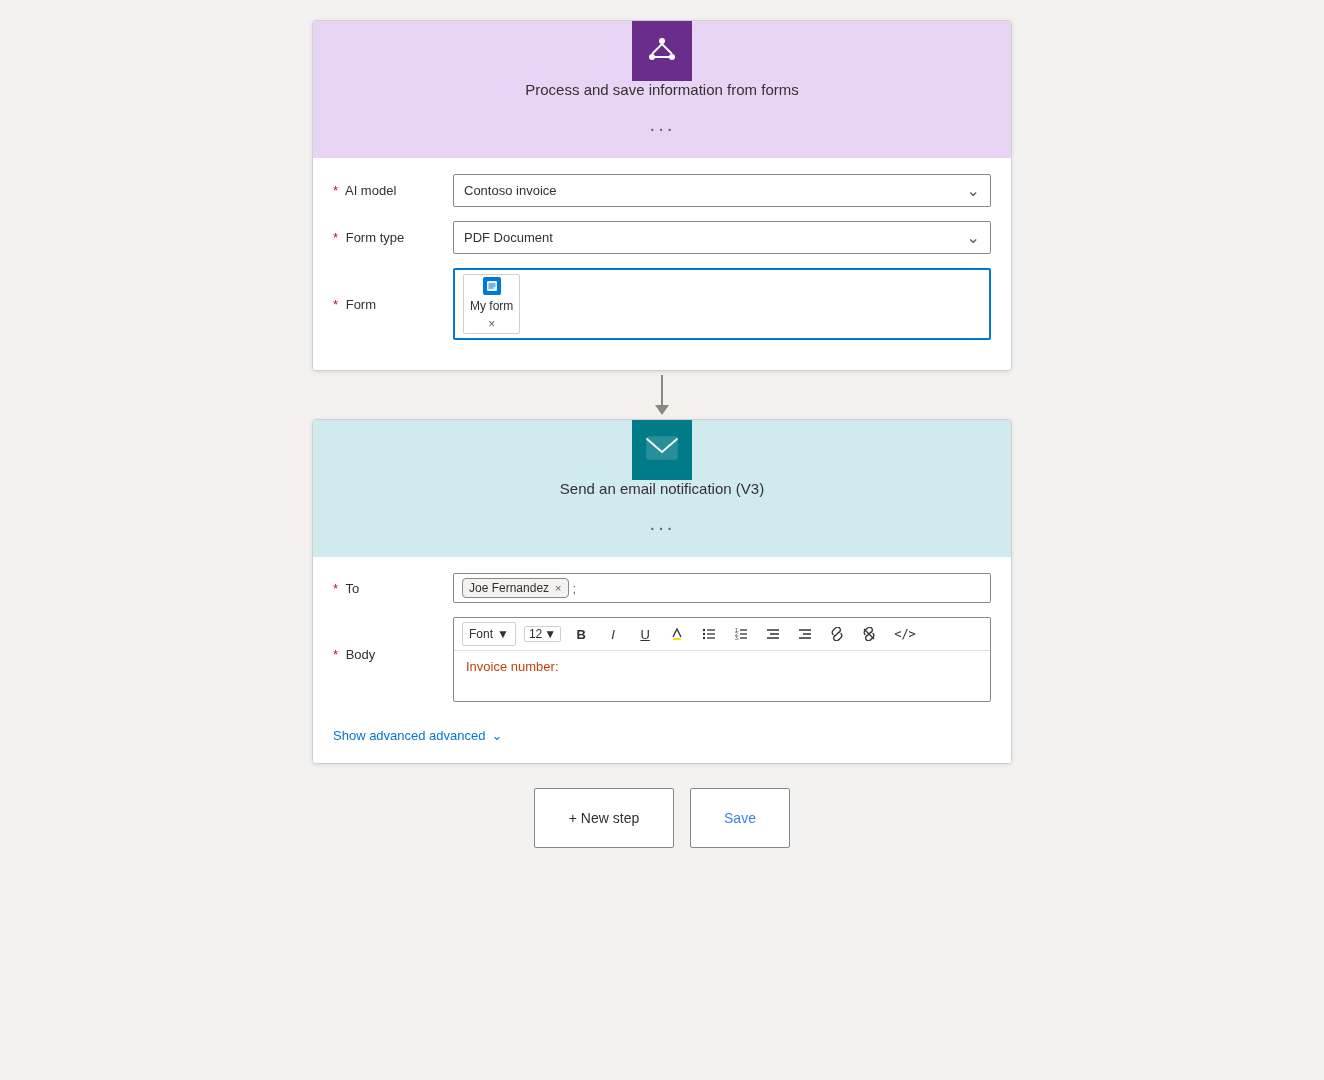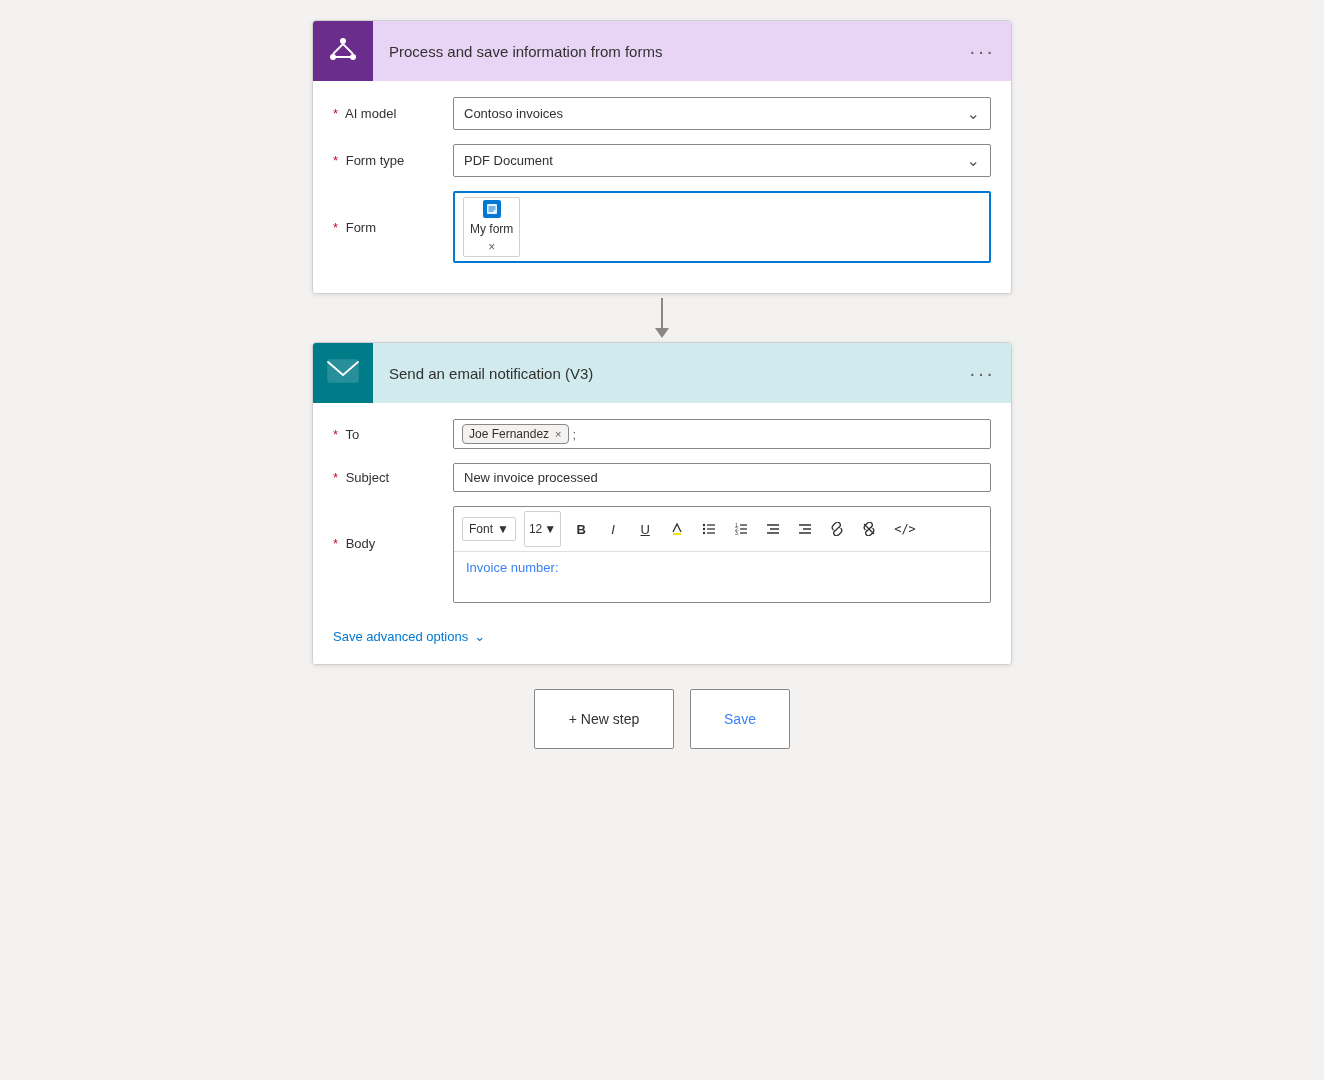--- a/index.html
+++ b/index.html
@@ -41,20 +41,21 @@
       border-radius: 4px;
       background: #fff;
       box-shadow: 0 1px 4px rgba(0,0,0,0.1);
       overflow: hidden;
     }
     .card-header {
       display: flex;
       align-items: center;
       padding: 0;
       min-height: 60px;
+      flex-direction: column;
     }
     .card-header-icon {
       width: 60px;
       height: 60px;
       display: flex;
       align-items: center;
       justify-content: center;
       flex-shrink: 0;
     }
     .card-header-icon.purple {
@@ -242,28 +243,28 @@
     }
     .font-size-select {
       display: flex;
       align-items: center;
       border: 1px solid #d0d0d0;
       border-radius: 2px;
       padding: 2px 4px;
       font-size: 12px;
       cursor: pointer;
       gap: 2px;
-      height: 36px;
+      height: 16px;
       background: #fff;
     }
     .body-content {
       padding: 8px 12px;
       min-height: 50px;
       font-size: 13px;
-      color: #3b82f6;
+      color: #c2410c;
     }
     .show-advanced {
       color: #0078d4;
       font-size: 13px;
       cursor: pointer;
       display: flex;
       align-items: center;
       gap: 6px;
       padding: 12px 0 4px 0;
     }
@@ -320,21 +321,21 @@
     </div>
     <div class="card-body">
 
       <div class="field-row">
         <div class="field-label">
           <span class="required-star">*</span>
           <span>AI model</span>
         </div>
         <div class="field-control">
           <div class="dropdown-field">
-            <span>Contoso invoices</span>
+            <span>Contoso invoice</span>
             <span class="dropdown-arrow">⌄</span>
           </div>
         </div>
       </div>
 
       <div class="field-row">
         <div class="field-label">
           <span class="required-star">*</span>
           <span>Form type</span>
         </div>
@@ -397,29 +398,20 @@
           <div class="to-input">
             <div class="recipient-tag">
               <span>Joe Fernandez</span>
               <span class="recipient-tag-close">×</span>
             </div>
             <span class="semicolon">;</span>
           </div>
         </div>
       </div>
 
-      <div class="field-row">
-        <div class="field-label">
-          <span class="required-star">*</span>
-          <span>Subject</span>
-        </div>
-        <div class="field-control">
-          <div class="text-input" style="display:flex; align-items:center;">New invoice processed</div>
-        </div>
-      </div>
 
       <div class="field-row" style="align-items: flex-start;">
         <div class="field-label" style="padding-top:6px;margin-top:24px;">
           <span class="required-star">*</span>
           <span>Body</span>
         </div>
         <div class="field-control">
           <div class="body-editor">
             <div class="toolbar">
               <div class="font-select">
@@ -489,21 +481,21 @@
                 </svg>
               </button>
               <button class="toolbar-btn" style="font-size:12px; font-family:monospace;">&lt;/&gt;</button>
             </div>
             <div class="body-content">Invoice number:</div>
           </div>
         </div>
       </div>
 
       <div class="show-advanced">
-        <span>Save advanced options</span>
+        <span>Show advanced advanced</span>
         <span>⌄</span>
       </div>
     </div>
   </div>
 
   <div class="bottom-buttons">
     <button class="btn-new-step">+ New step</button>
     <button class="btn-save">Save</button>
   </div>
 

